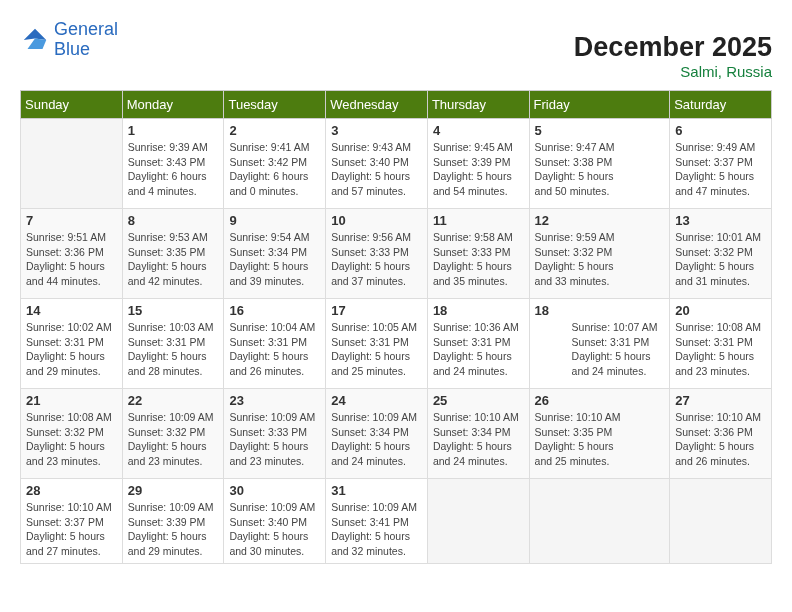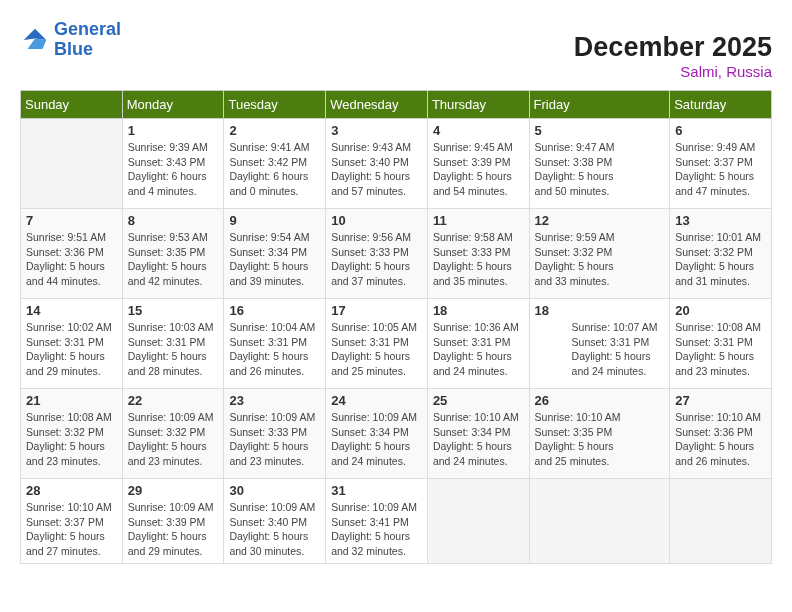--- a/index.html
+++ b/index.html
@@ -16,21 +16,21 @@
       align-items: flex-start;
       margin-bottom: 10px;
     }
     .logo {
       display: flex;
       align-items: center;
       gap: 4px;
     }
     .logo-text {
       font-size: 18px;
-      font-weight: bold;
+      font-weight: normal;
       color: #333;
       line-height: 1.1;
     }
     .logo-text span {
       color: #2a6bbf;
     }
     .logo-icon {
       width: 30px;
       height: 30px;
     }
@@ -38,21 +38,21 @@
       text-align: right;
     }
     .month-year {
       font-size: 27px;
       font-weight: bold;
       color: #222;
       margin-top: 12px;
     }
     .location {
       font-size: 15px;
-      color: #a21caf;
+      color: #15803d;
     }
     table {
       width: 100%;
       border-collapse: collapse;
       font-size: 11px;
     }
     thead tr th {
       background-color: #4d7c0f;
       color: #fff;
       padding: 6px 4px;

